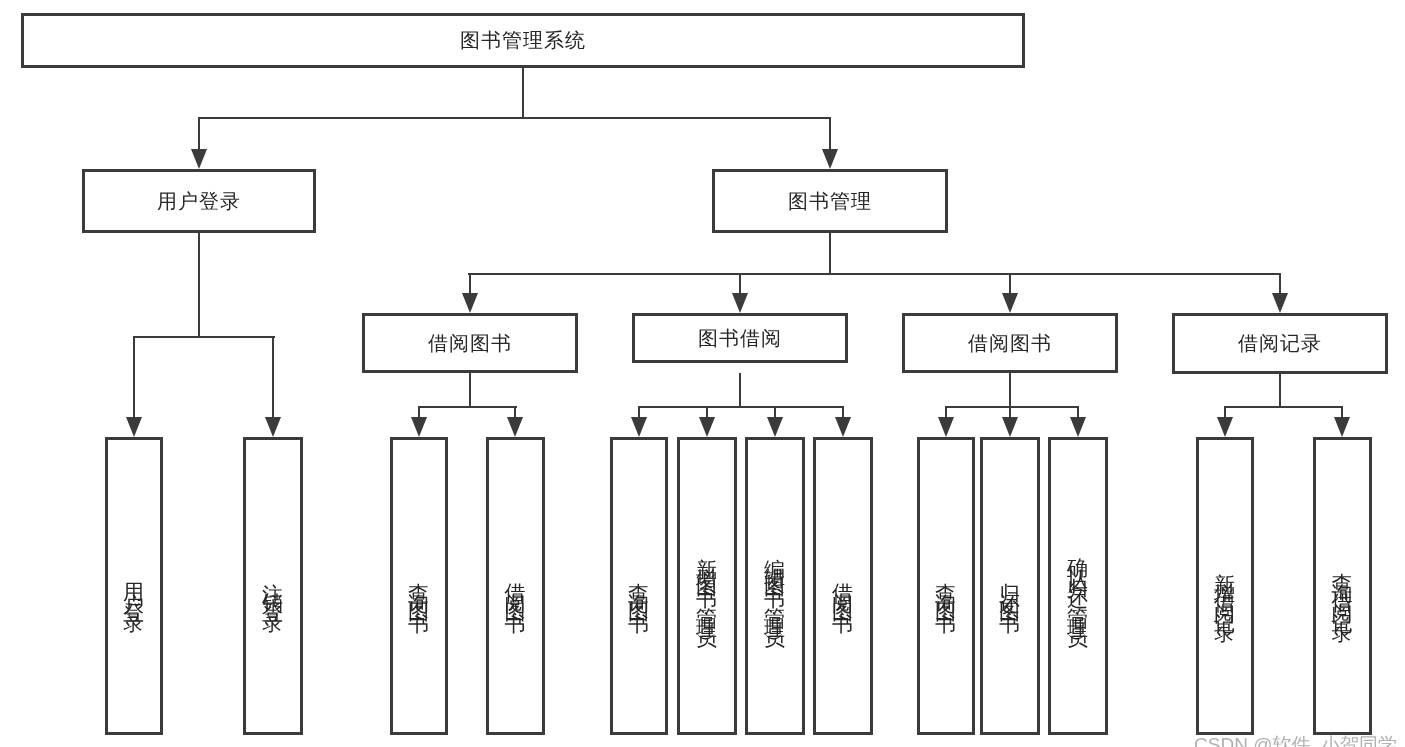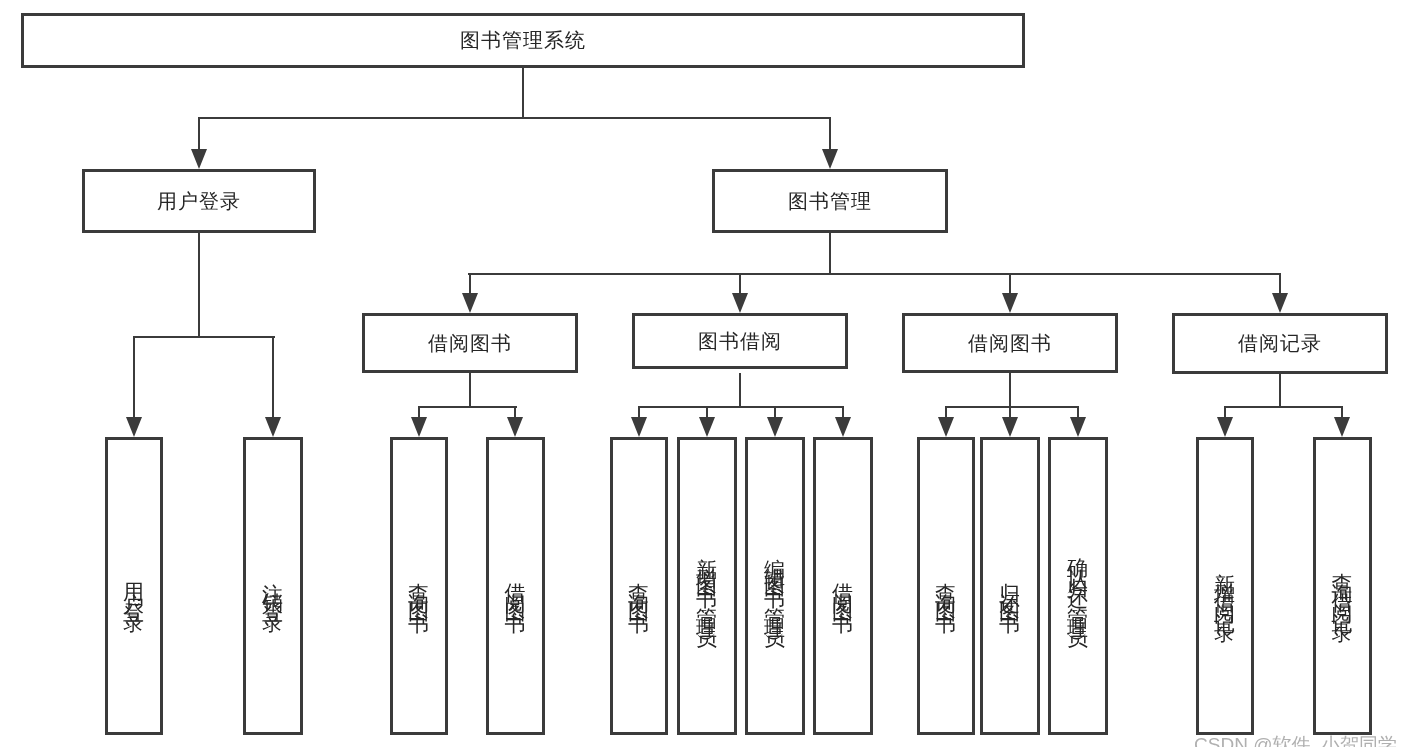--- a/index.html
+++ b/index.html
@@ -113,21 +113,21 @@
   <div class="vline" style="left:829px;top:233px;width:2px;height:41px"></div>
   <div class="hline" style="left:468px;top:273px;width:813px;height:2px"></div>
   <div class="arrow" style="left:462px;top:273px;height:40px"></div>
   <div class="arrow" style="left:732px;top:273px;height:40px"></div>
   <div class="arrow" style="left:1002px;top:273px;height:40px"></div>
   <div class="arrow" style="left:1272px;top:273px;height:40px"></div>
 
   <div class="box" style="left:362px;top:313px;width:216px;height:60px">
     <span class="hlabel">借阅图书</span>
   </div>
-  <div class="box" style="left:632px;top:313px;width:216px;height:56px">
+  <div class="box" style="left:632px;top:313px;width:216px;height:50px">
     <span class="hlabel">图书借阅</span>
   </div>
   <div class="box" style="left:902px;top:313px;width:216px;height:60px">
     <span class="hlabel">借阅图书</span>
   </div>
   <div class="box" style="left:1172px;top:313px;width:216px;height:61px">
     <span class="hlabel">借阅记录</span>
   </div>
 
   <div class="vline" style="left:469px;top:373px;width:2px;height:34px"></div>

